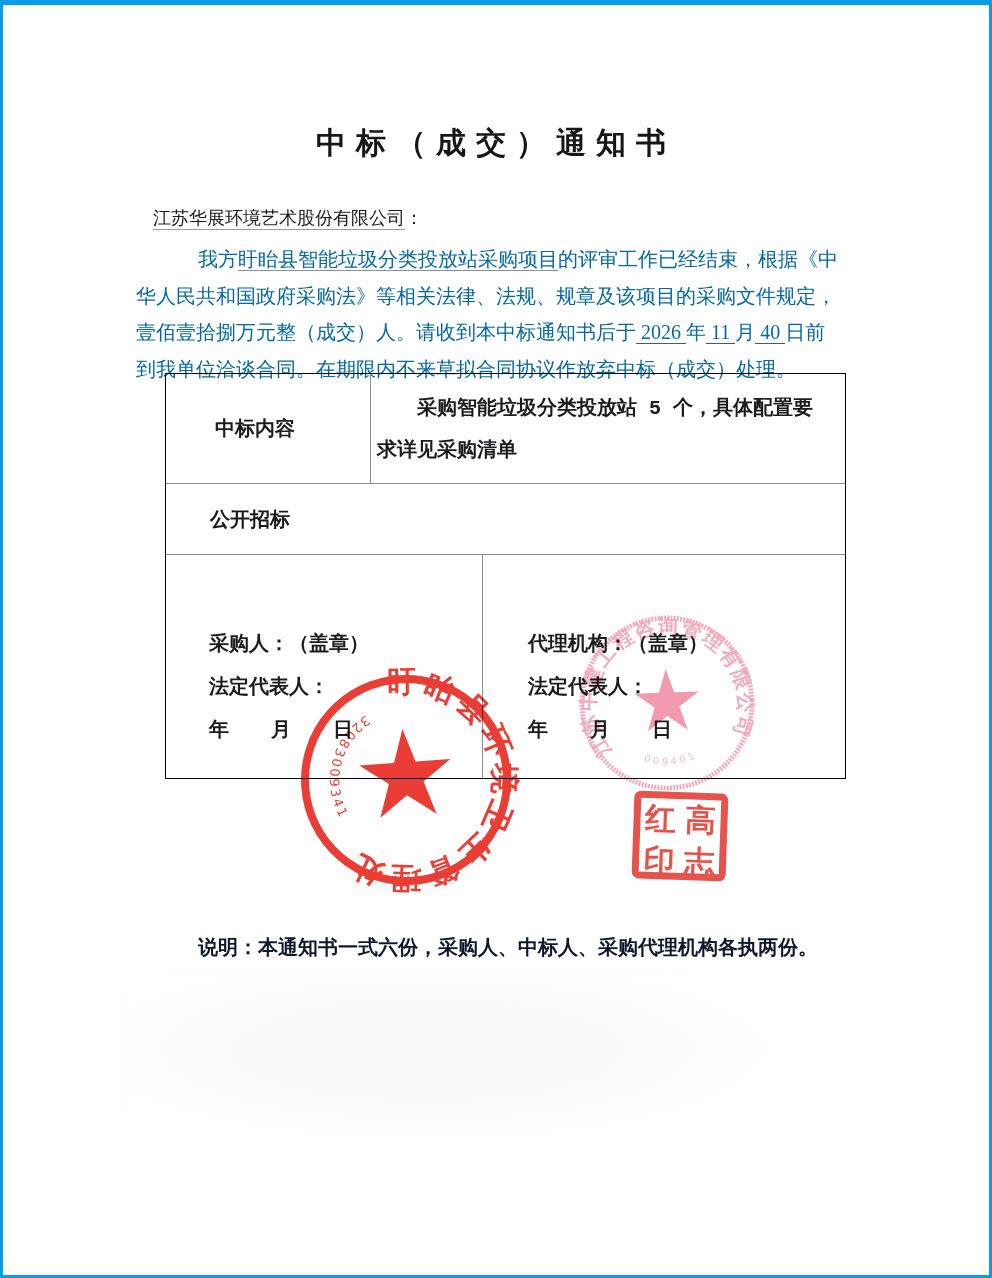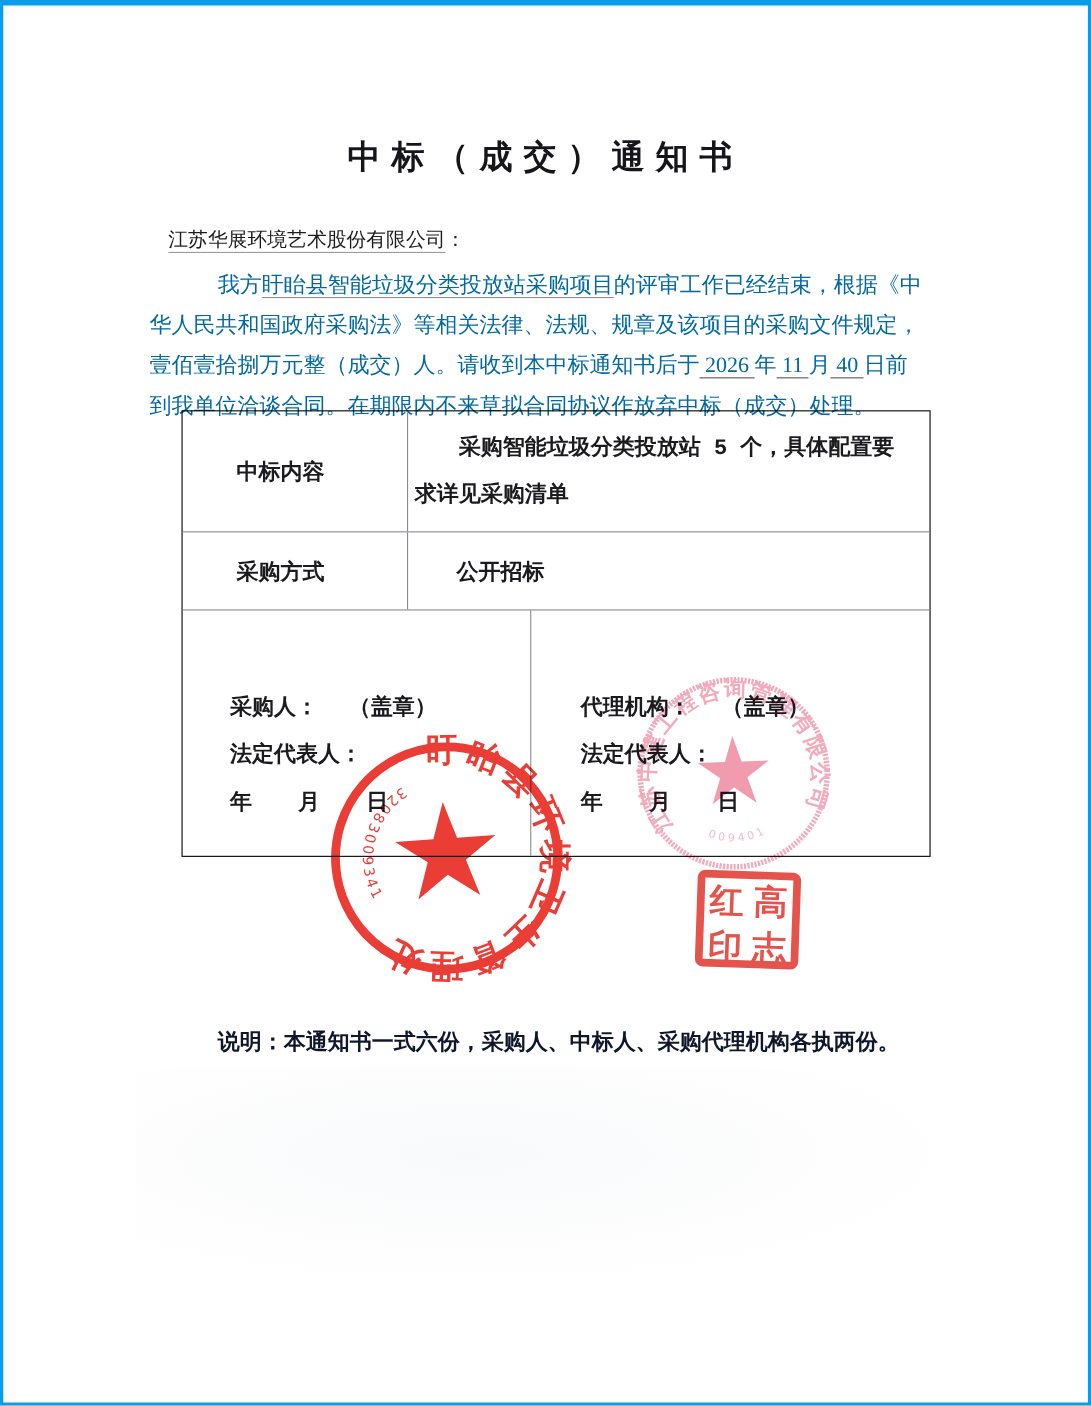--- a/index.html
+++ b/index.html
@@ -59,21 +59,21 @@
   .trow.r-sign    { height: 223px; }
   .r-content .tvalue {
     display: block; padding: 14px 28px 0 6px;
     line-height: 42px; text-indent: 2em;
   }
   .sign-cell { position: relative; }
   .sign-cell.left  { width: 317px; flex: none; border-right: 1px solid #8a8a90; }
   .sign-cell.right { flex: 1; }
   .sign-lines { padding: 68px 0 0 43px; font-size: 20px; line-height: 43px; }
   .sign-cell.right .sign-lines { padding-left: 45px; }
-  .seal-hint { margin-left: 28px; }
+  .seal-hint { margin-left: 0; }
   .ymd span.gap { display: inline-block; width: 42px; }
   .note {
     position: absolute; top: 929px; left: 195px;
     font-size: 20px; font-weight: bold; color: #0f172a;
   }
   
   .stamp { position: absolute; mix-blend-mode: multiply; pointer-events: none; }
   .stamp-purchaser { left: 278px; top: 650px; width: 250px; height: 250px; transform: rotate(-4deg); opacity: 0.95; }
   .stamp-agency { left: 559px; top: 595px; width: 210px; height: 210px; transform: rotate(-2deg); opacity: 0.85; }
   .square-seal {
@@ -104,21 +104,20 @@
     <div><span>壹佰壹拾捌万元整（成交）人。请收到本中标通知书后于</span><span class="u-num">2026</span><span>年</span><span class="u-num">11</span><span>月</span><span class="u-num">40</span><span>日前</span></div>
     <div>到我单位洽谈合同。在期限内不来草拟合同协议作放弃中标（成交）处理。</div>
   </div>
 
   <div class="award-table">
     <div class="trow r-content">
       <div class="tlabel">中标内容</div>
       <div class="tvalue">采购智能垃圾分类投放站 5 个，具体配置要求详见采购清单</div>
     </div>
     <div class="trow r-method">
-      <div class="tlabel">采购方式</div>
       <div class="tvalue">公开招标</div>
     </div>
     <div class="trow r-sign">
       <div class="sign-cell left">
         <div class="sign-lines">
           <div><span>采购人：</span><span class="seal-hint">（盖章）</span></div>
           <div>法定代表人：</div>
           <div class="ymd"><span>年</span><span class="gap"></span><span>月</span><span class="gap"></span><span>日</span></div>
         </div>
       </div>

